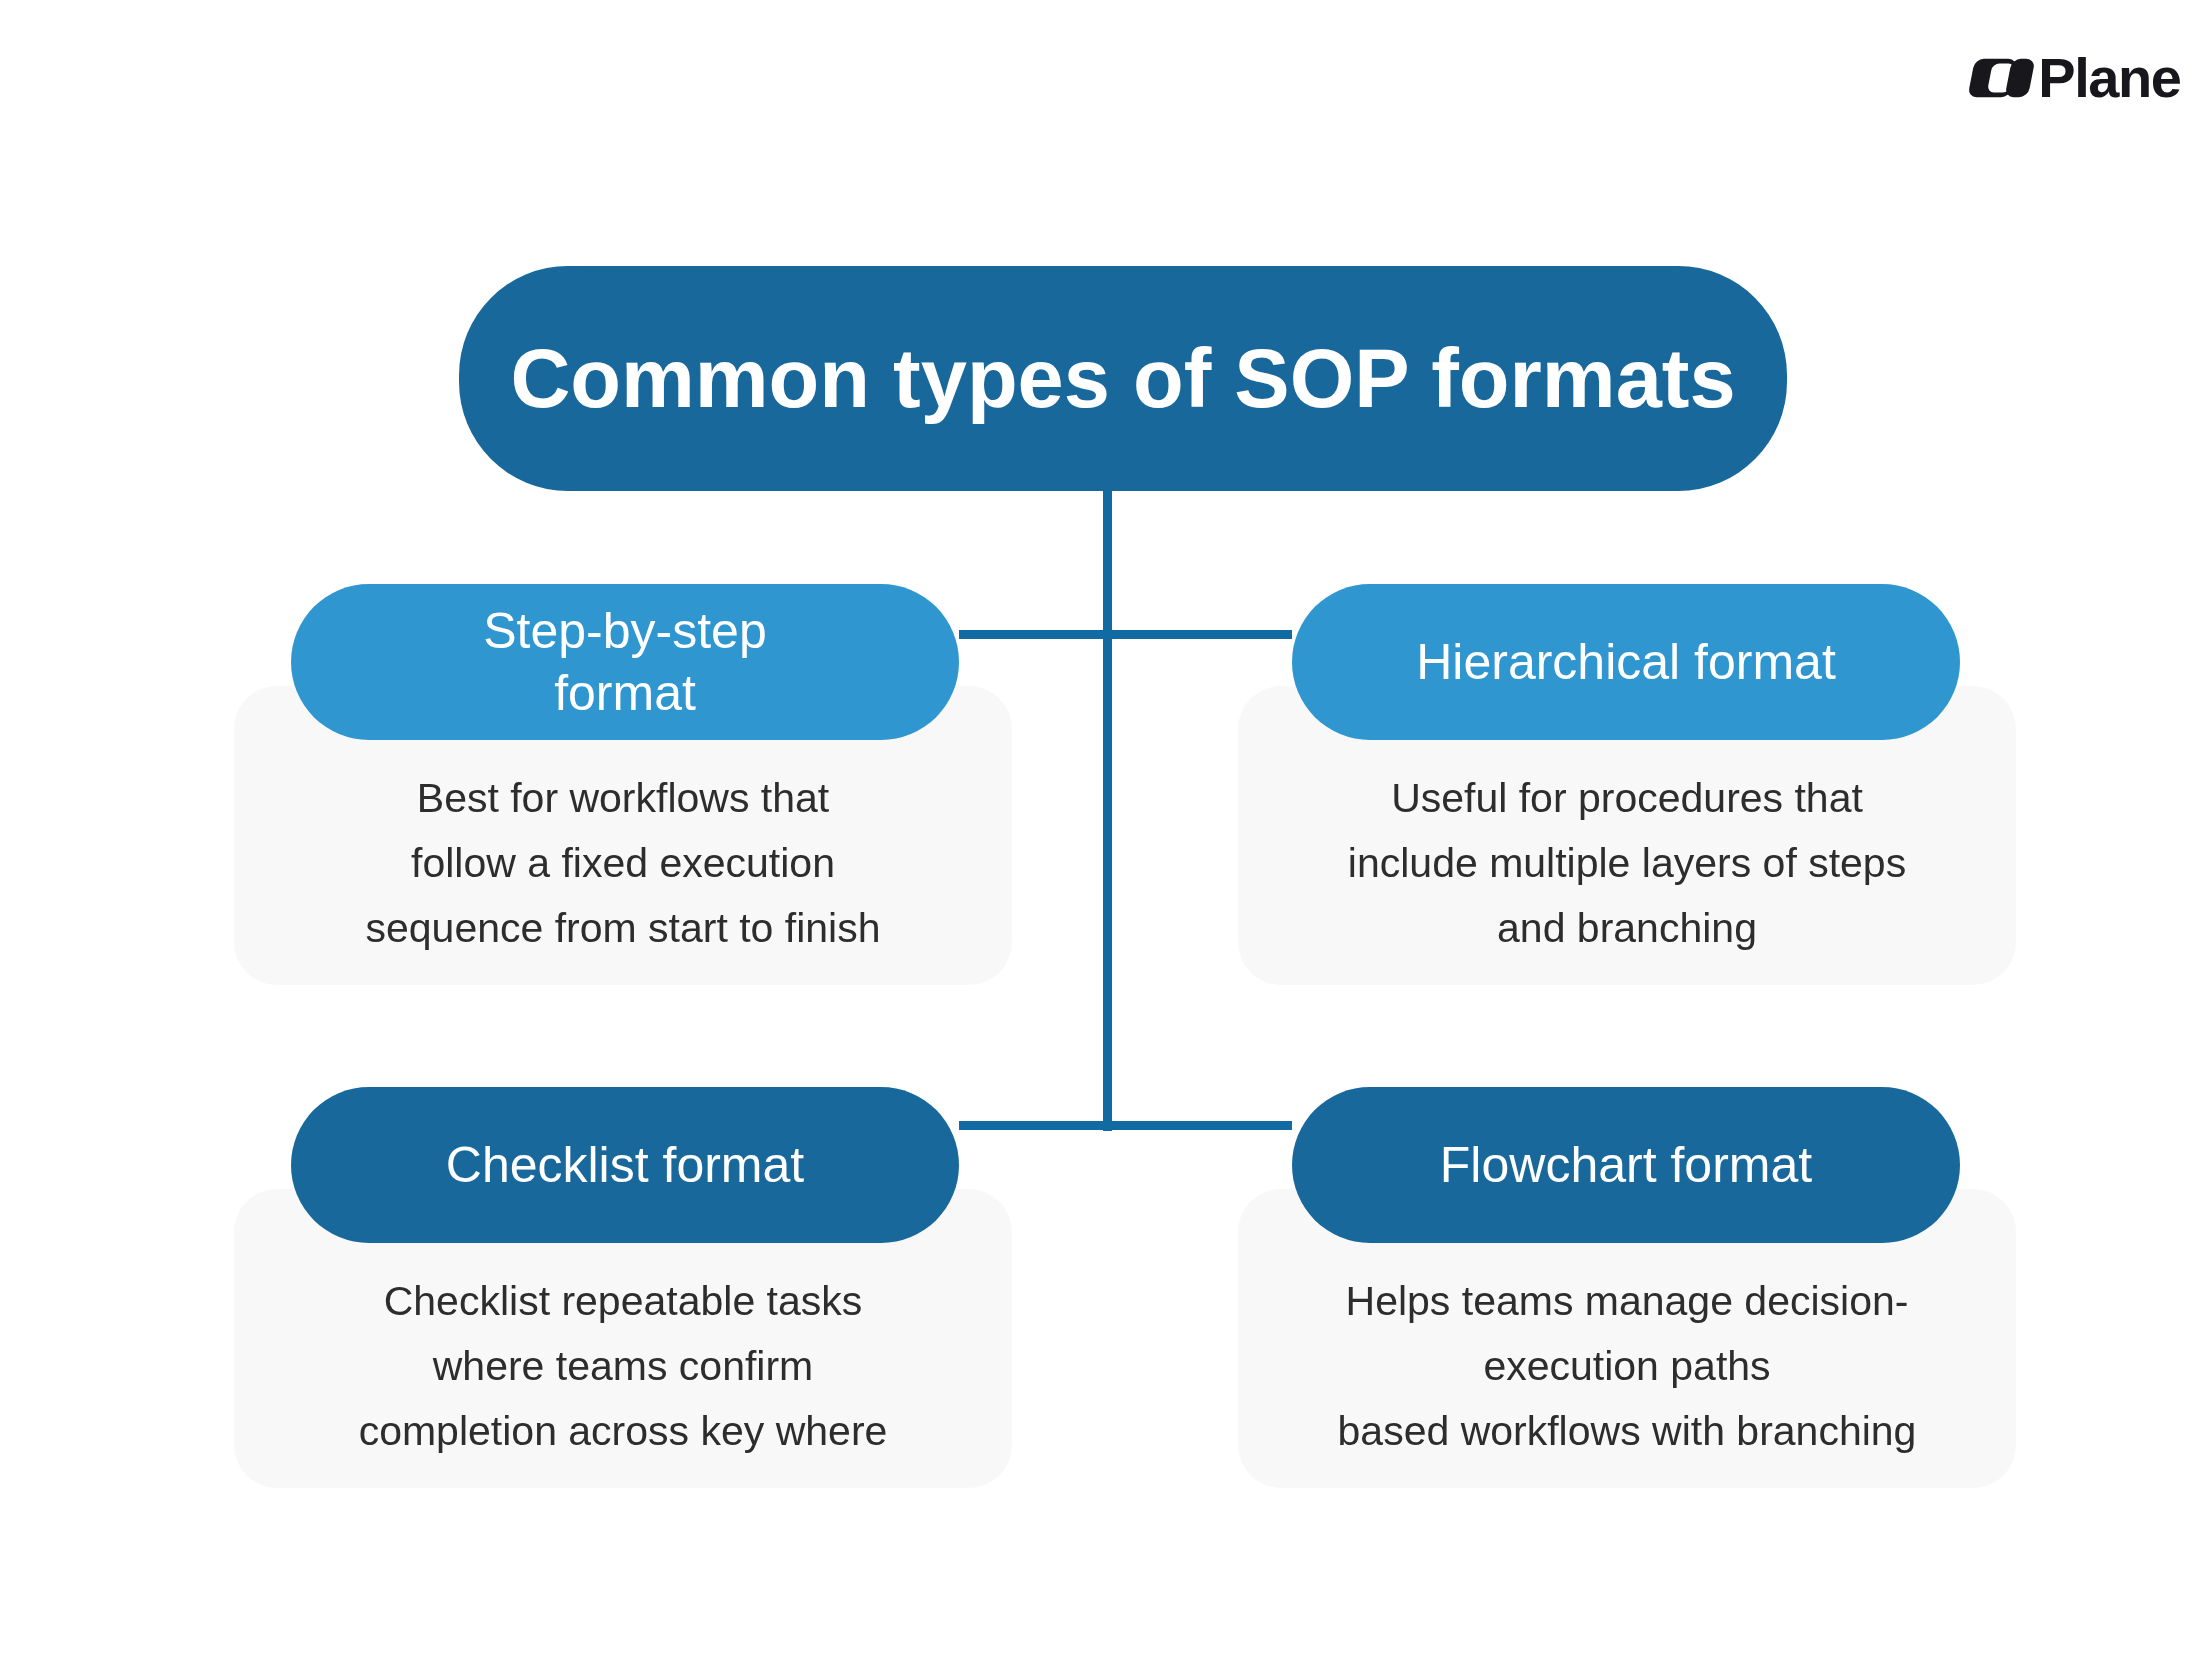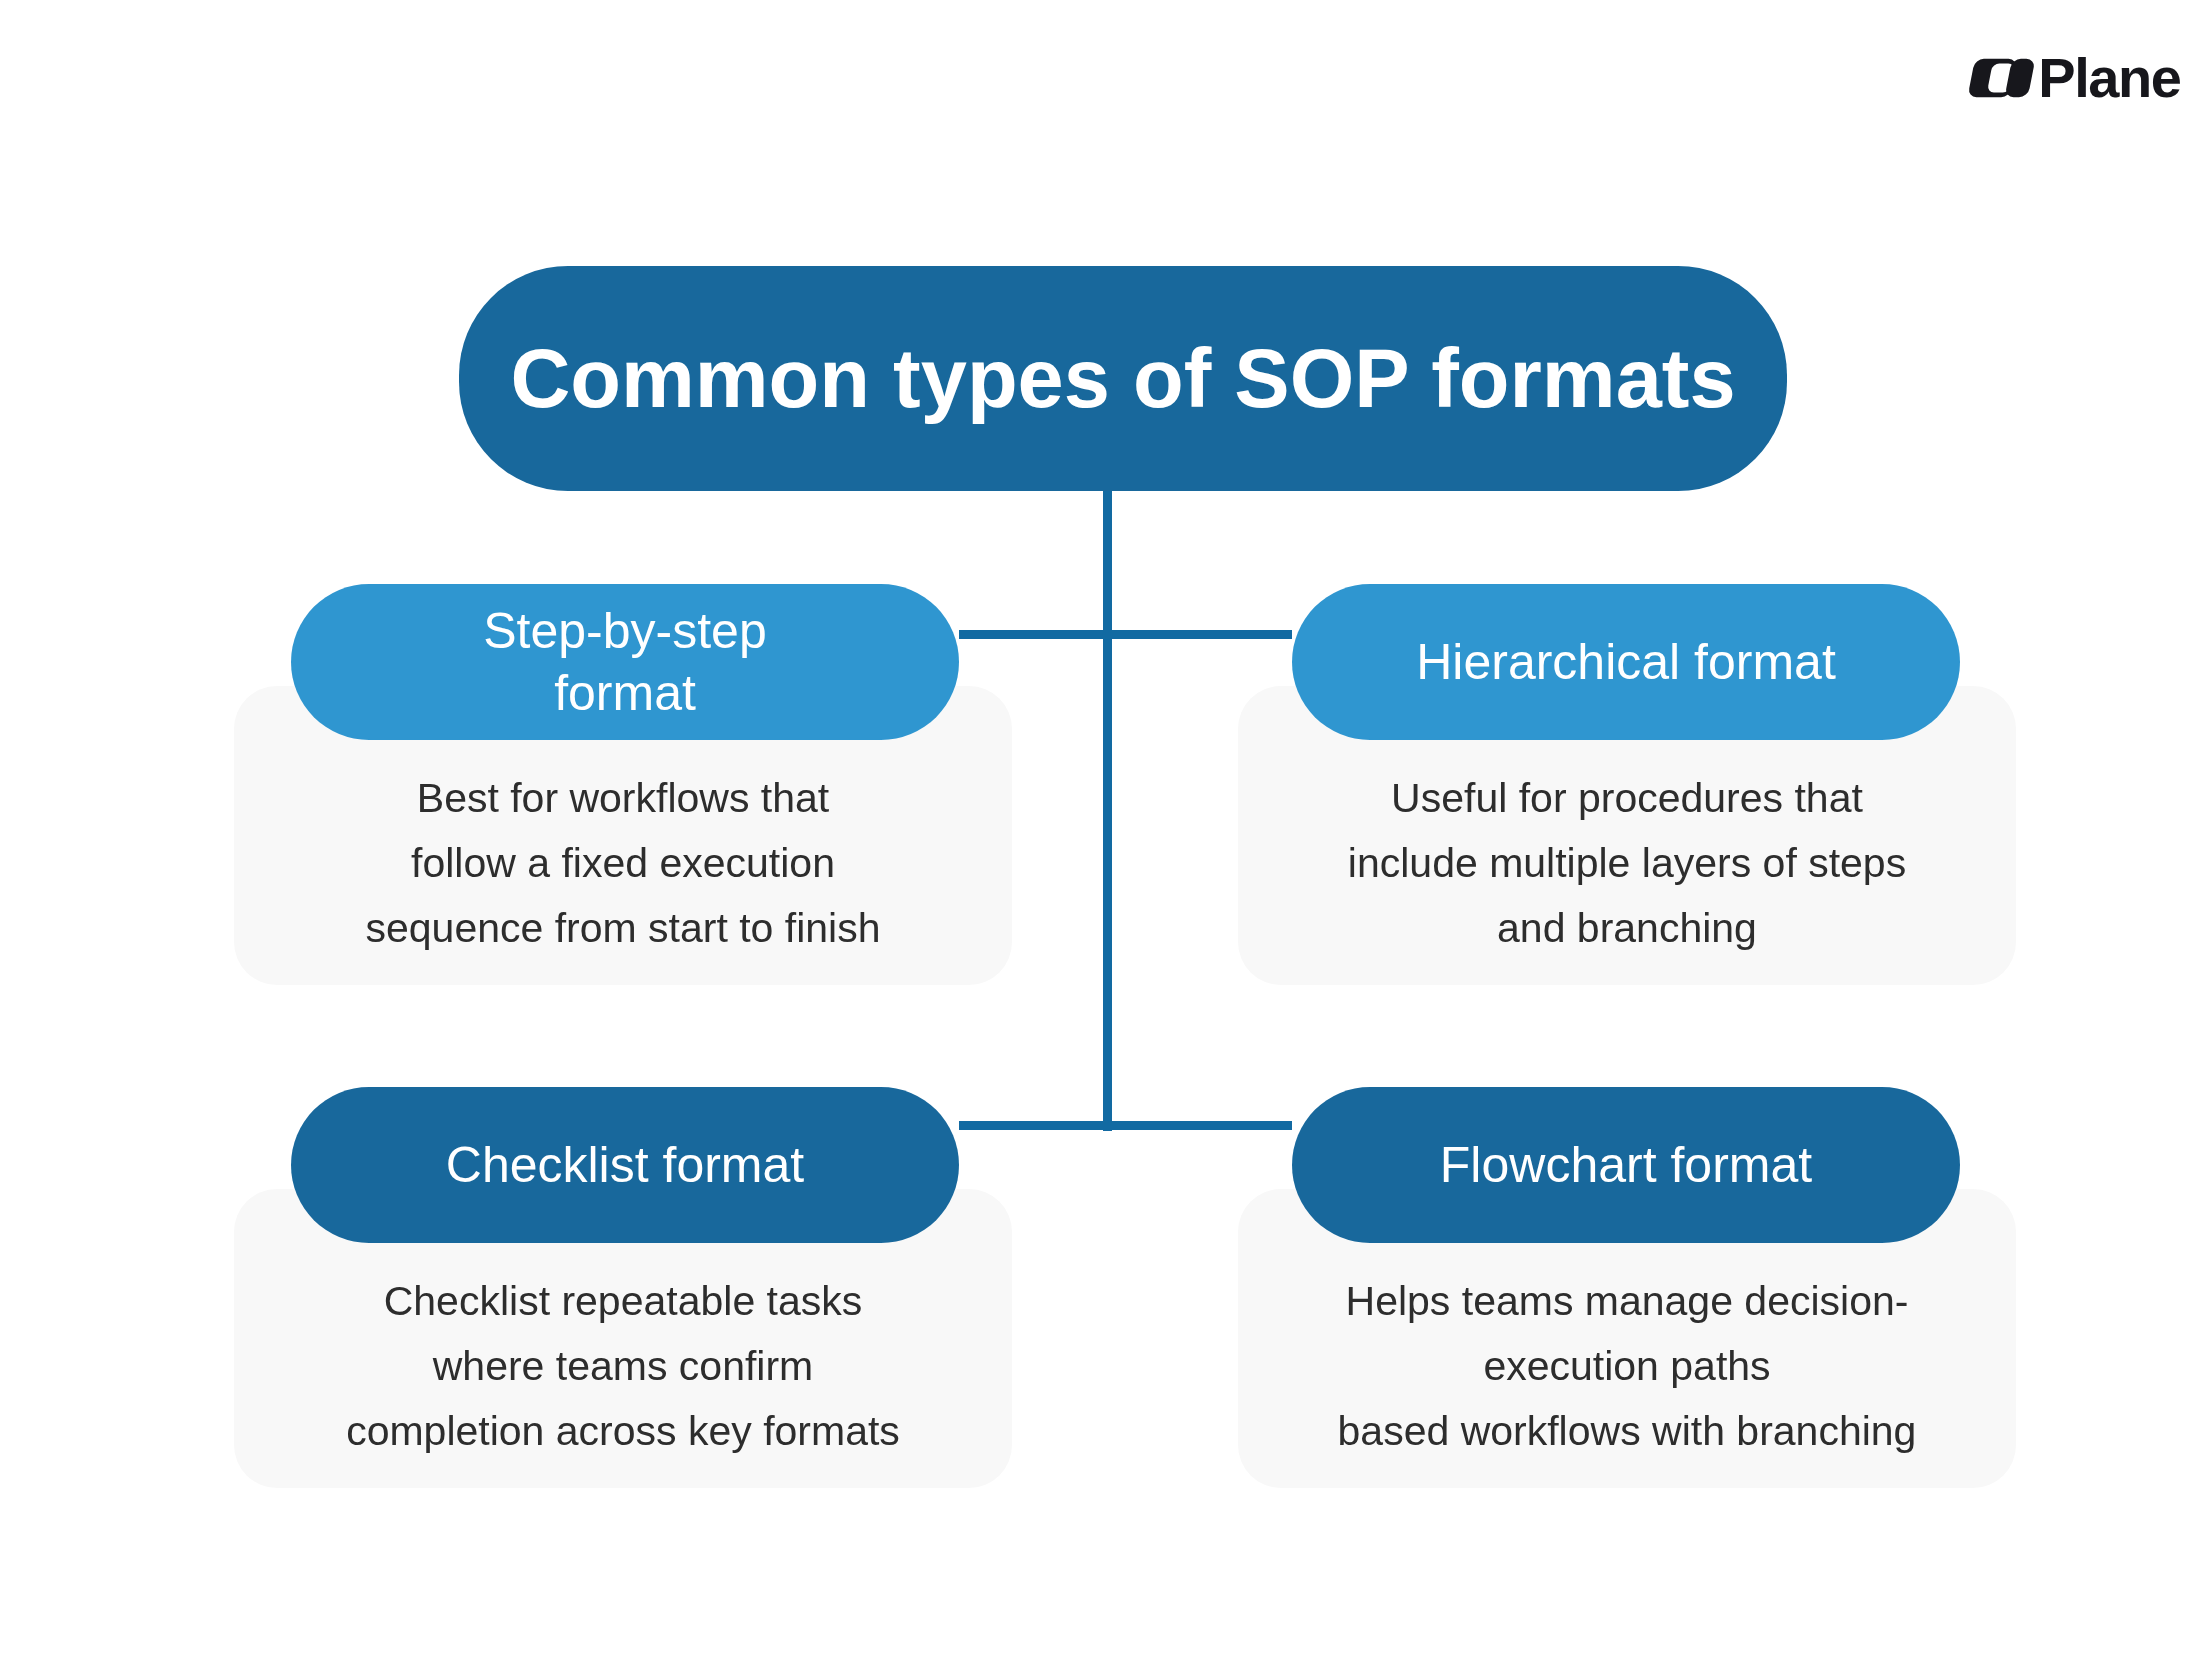--- a/index.html
+++ b/index.html
@@ -48,21 +48,20 @@
   .connector.v{left:1103px;top:490px;width:9.3px;height:641px;}
   .connector.h-top{left:959px;top:630px;width:333px;height:9.3px;}
   .connector.h-bottom{left:959px;top:1121px;width:333px;height:9.3px;}
 
   
   .card{
     position:absolute;width:778px;height:299px;
     background:var(--card-background);border-radius:43px;
     display:flex;flex-direction:column;justify-content:center;
     padding-top:55px;
-    align-items:center;
   }
   .card.c1{left:234px;top:686px;}
   .card.c2{left:1238px;top:686px;}
   .card.c3{left:234px;top:1189px;}
   .card.c4{left:1238px;top:1189px;}
   .desc{text-align:center;}
   .desc-line{
     display:block;font-size:41px;line-height:65px;
     color:var(--description-text);white-space:nowrap;
   }
@@ -119,21 +118,21 @@
     <p class="desc">
       <span class="desc-line">Useful for procedures that</span>
       <span class="desc-line">include multiple layers of steps</span>
       <span class="desc-line">and branching</span>
     </p>
   </div>
   <div class="card c3">
     <p class="desc">
       <span class="desc-line">Checklist repeatable tasks</span>
       <span class="desc-line">where teams confirm</span>
-      <span class="desc-line">completion across key formats</span>
+      <span class="desc-line">completion across key where</span>
     </p>
   </div>
   <div class="card c4">
     <p class="desc">
       <span class="desc-line">Helps teams manage decision-</span>
       <span class="desc-line">execution paths</span>
       <span class="desc-line">based workflows with branching</span>
     </p>
   </div>
 

